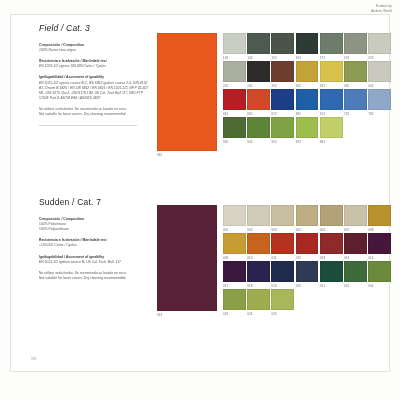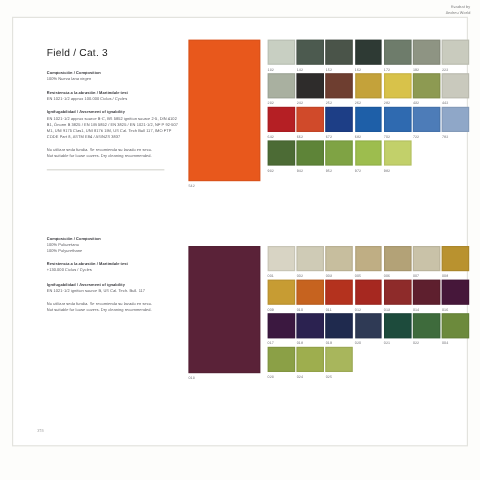--- a/index.html
+++ b/index.html
@@ -28,22 +28,23 @@
   .sheet{
     position:absolute;
     left:10px;top:14px;
     width:380px;height:358px;
     background:#ffffff;
     border:0.5px solid #e3e3de;
     box-sizing:border-box;
   }
   .leftcol{
     position:absolute;
-    left:28px;top:24px;
+    left:28px;top:8px;
     width:110px;
+    font-style:italic;
   }
   .block-title{
     font-size:8.5px;
     font-weight:400;
     letter-spacing:.2px;
     color:#1f1f1f;
     margin:0 0 10px 0;
   }
   .spec{
     font-size:3.3px;
@@ -262,20 +263,21 @@
           <div class="chip tex-check" style="background: rgb(157, 189, 78);"></div>
           <div class="code">972</div>
         </div>
         <div class="cell">
           <div class="chip tex-check" style="background: rgb(194, 208, 106);"></div>
           <div class="code">982</div>
         </div>
       </div>
 
     <div class="secondblock">
+      <div class="block-title">Sudden / Cat. 7</div>
 
       <div class="spec">
         <div class="hd">Composición / Composition</div>
         <div>100% Poliuretano</div>
         <div>100% Polyurethane</div>
       </div>
 
       <div class="spec">
         <div class="hd">Resistencia a la abrasión / Martindale test</div>
         <div>+130.000 Ciclos / Cycles</div>

